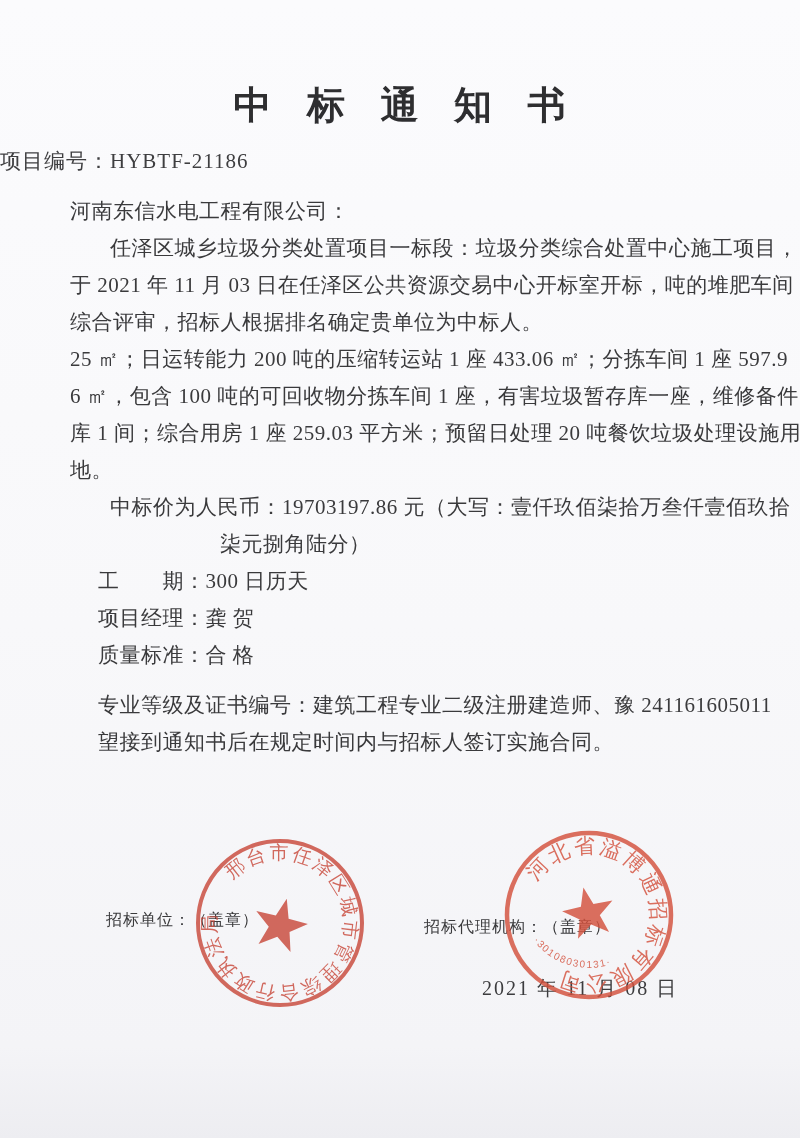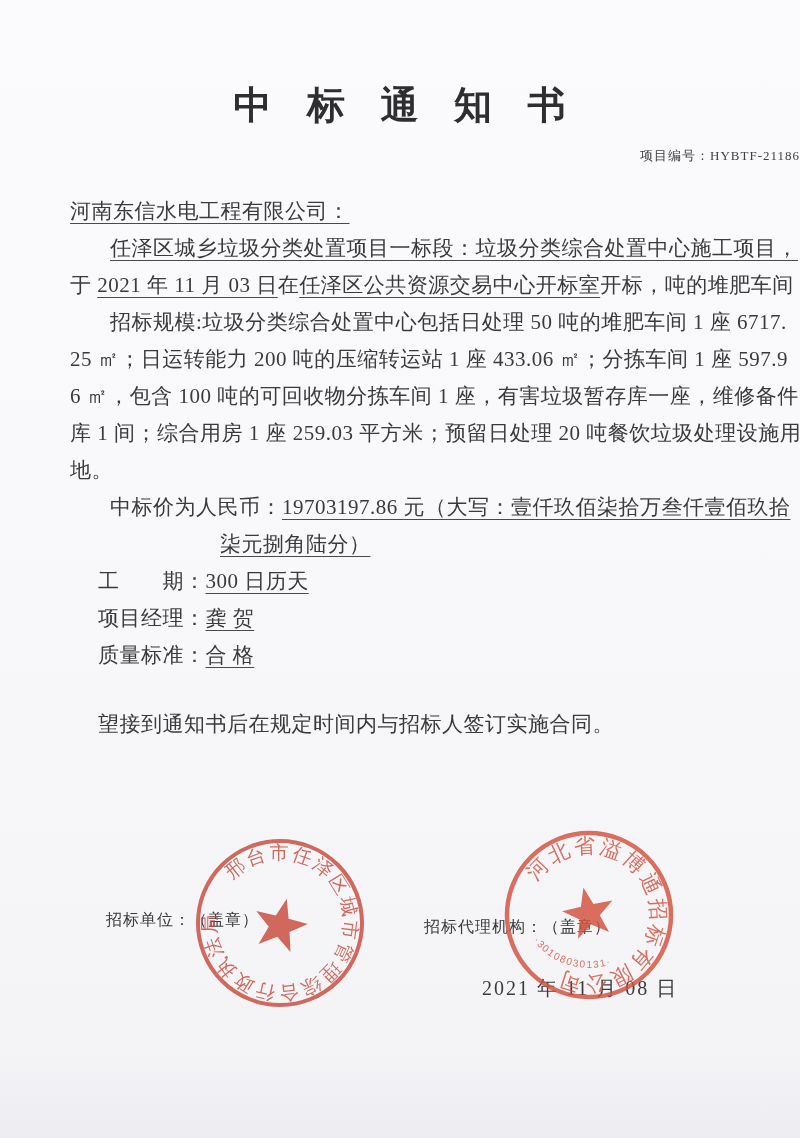--- a/index.html
+++ b/index.html
@@ -14,37 +14,36 @@
   .title{
     position:absolute;top:80px;left:0;right:0;
     text-align:center;
     font-size:38px;font-weight:bold;
     letter-spacing:13px;
     color:#2e2e30;
     padding-left:12px;
   }
   .projno{
     position:absolute;top:147px;left:0;right:0;
-    text-align:right;
-    font-size:13px;letter-spacing:1px;
+    text-align:left;
+    font-size:21px;letter-spacing:1px;
     color:#3e3e40;
   }
   .docbody{
     position:absolute;top:193px;left:70px;width:668px;
     font-size:21px;line-height:37px;
     letter-spacing:0.5px;
   }
   .line{white-space:nowrap;}
   .line.indent{text-indent:40px;}
   .line.hang{padding-left:150px;}
   .line.label{padding-left:28px;}
   .line.gap-sm{margin-top:13px;}
-  .line.gap-lg{margin-top:32px;}
+  .line.gap-lg{}
   .u{
-    text-decoration:underline;
     text-underline-offset:5px;
     text-decoration-thickness:1px;
     text-decoration-color:#4a4a4c;
   }
   .footer-label{
     position:absolute;
     font-size:16px;letter-spacing:1px;color:#3a3a3c;
     z-index:1;
   }
   .tender-label{left:106px;top:910px;}
@@ -65,30 +64,31 @@
 
 <div class="page">
 
   <div class="title">中 标 通 知 书</div>
   <div class="projno">项目编号：HYBTF-21186</div>
 
   <div class="docbody" id="docbody">
       <div class="line flush"><span class="u">河南东信水电工程有限公司：</span></div>
       <div class="line indent"><span class="u">任泽区城乡垃圾分类处置项目一标段：垃圾分类综合处置中心施工项目，</span></div>
       <div class="line flush"><span>于 </span><span class="u">2021 年 11 月 03 日</span><span>在</span><span class="u">任泽区公共资源交易中心开标室</span><span>开标，吨的堆肥车间</span></div>
-      <div class="line indent"><span>招标规模:垃圾分类综合处置中心包括日处理 50 吨的堆肥车间 1 座 6717.</span></div>
+      <div class="line flush"><span>综合评审，招标人根据排名确定贵单位为中标人。</span></div>
       <div class="line flush"><span>25 ㎡；日运转能力 200 吨的压缩转运站 1 座 433.06 ㎡；分拣车间 1 座 597.9</span></div>
       <div class="line flush"><span>6 ㎡，包含 100 吨的可回收物分拣车间 1 座，有害垃圾暂存库一座，维修备件</span></div>
       <div class="line flush"><span>库 1 间；综合用房 1 座 259.03 平方米；预留日处理 20 吨餐饮垃圾处理设施用</span></div>
       <div class="line flush"><span>地。</span></div>
       <div class="line indent"><span>中标价为人民币：</span><span class="u">19703197.86 元（大写：壹仟玖佰柒拾万叁仟壹佰玖拾</span></div>
       <div class="line hang"><span class="u">柒元捌角陆分）</span></div>
       <div class="line label"><span>工　　期：</span><span class="u">300 日历天</span></div>
       <div class="line label"><span>项目经理：</span><span class="u">龚 贺</span></div>
       <div class="line label"><span>质量标准：</span><span class="u">合 格</span></div>
+      <div class="line label gap-sm"><span>专业等级及证书编号：</span><span class="u">建筑工程专业二级注册建造师、豫 241161605011</span></div>
       <div class="line label gap-lg"><span>望接到通知书后在规定时间内与招标人签订实施合同。</span></div>
     </div>
 
   <div class="footer-label tender-label">招标单位：（盖章）</div>
   <div class="footer-label agency-label">招标代理机构：（盖章）</div>
   <div class="date-line">2021 年 11 月 08 日</div>
 
   <svg class="stamp stamp-left" width="188" height="188" viewBox="0 0 188 188">
     <g stroke="#c94a3c" fill="none">
       <circle cx="94" cy="94" r="82" stroke-width="4"></circle>

